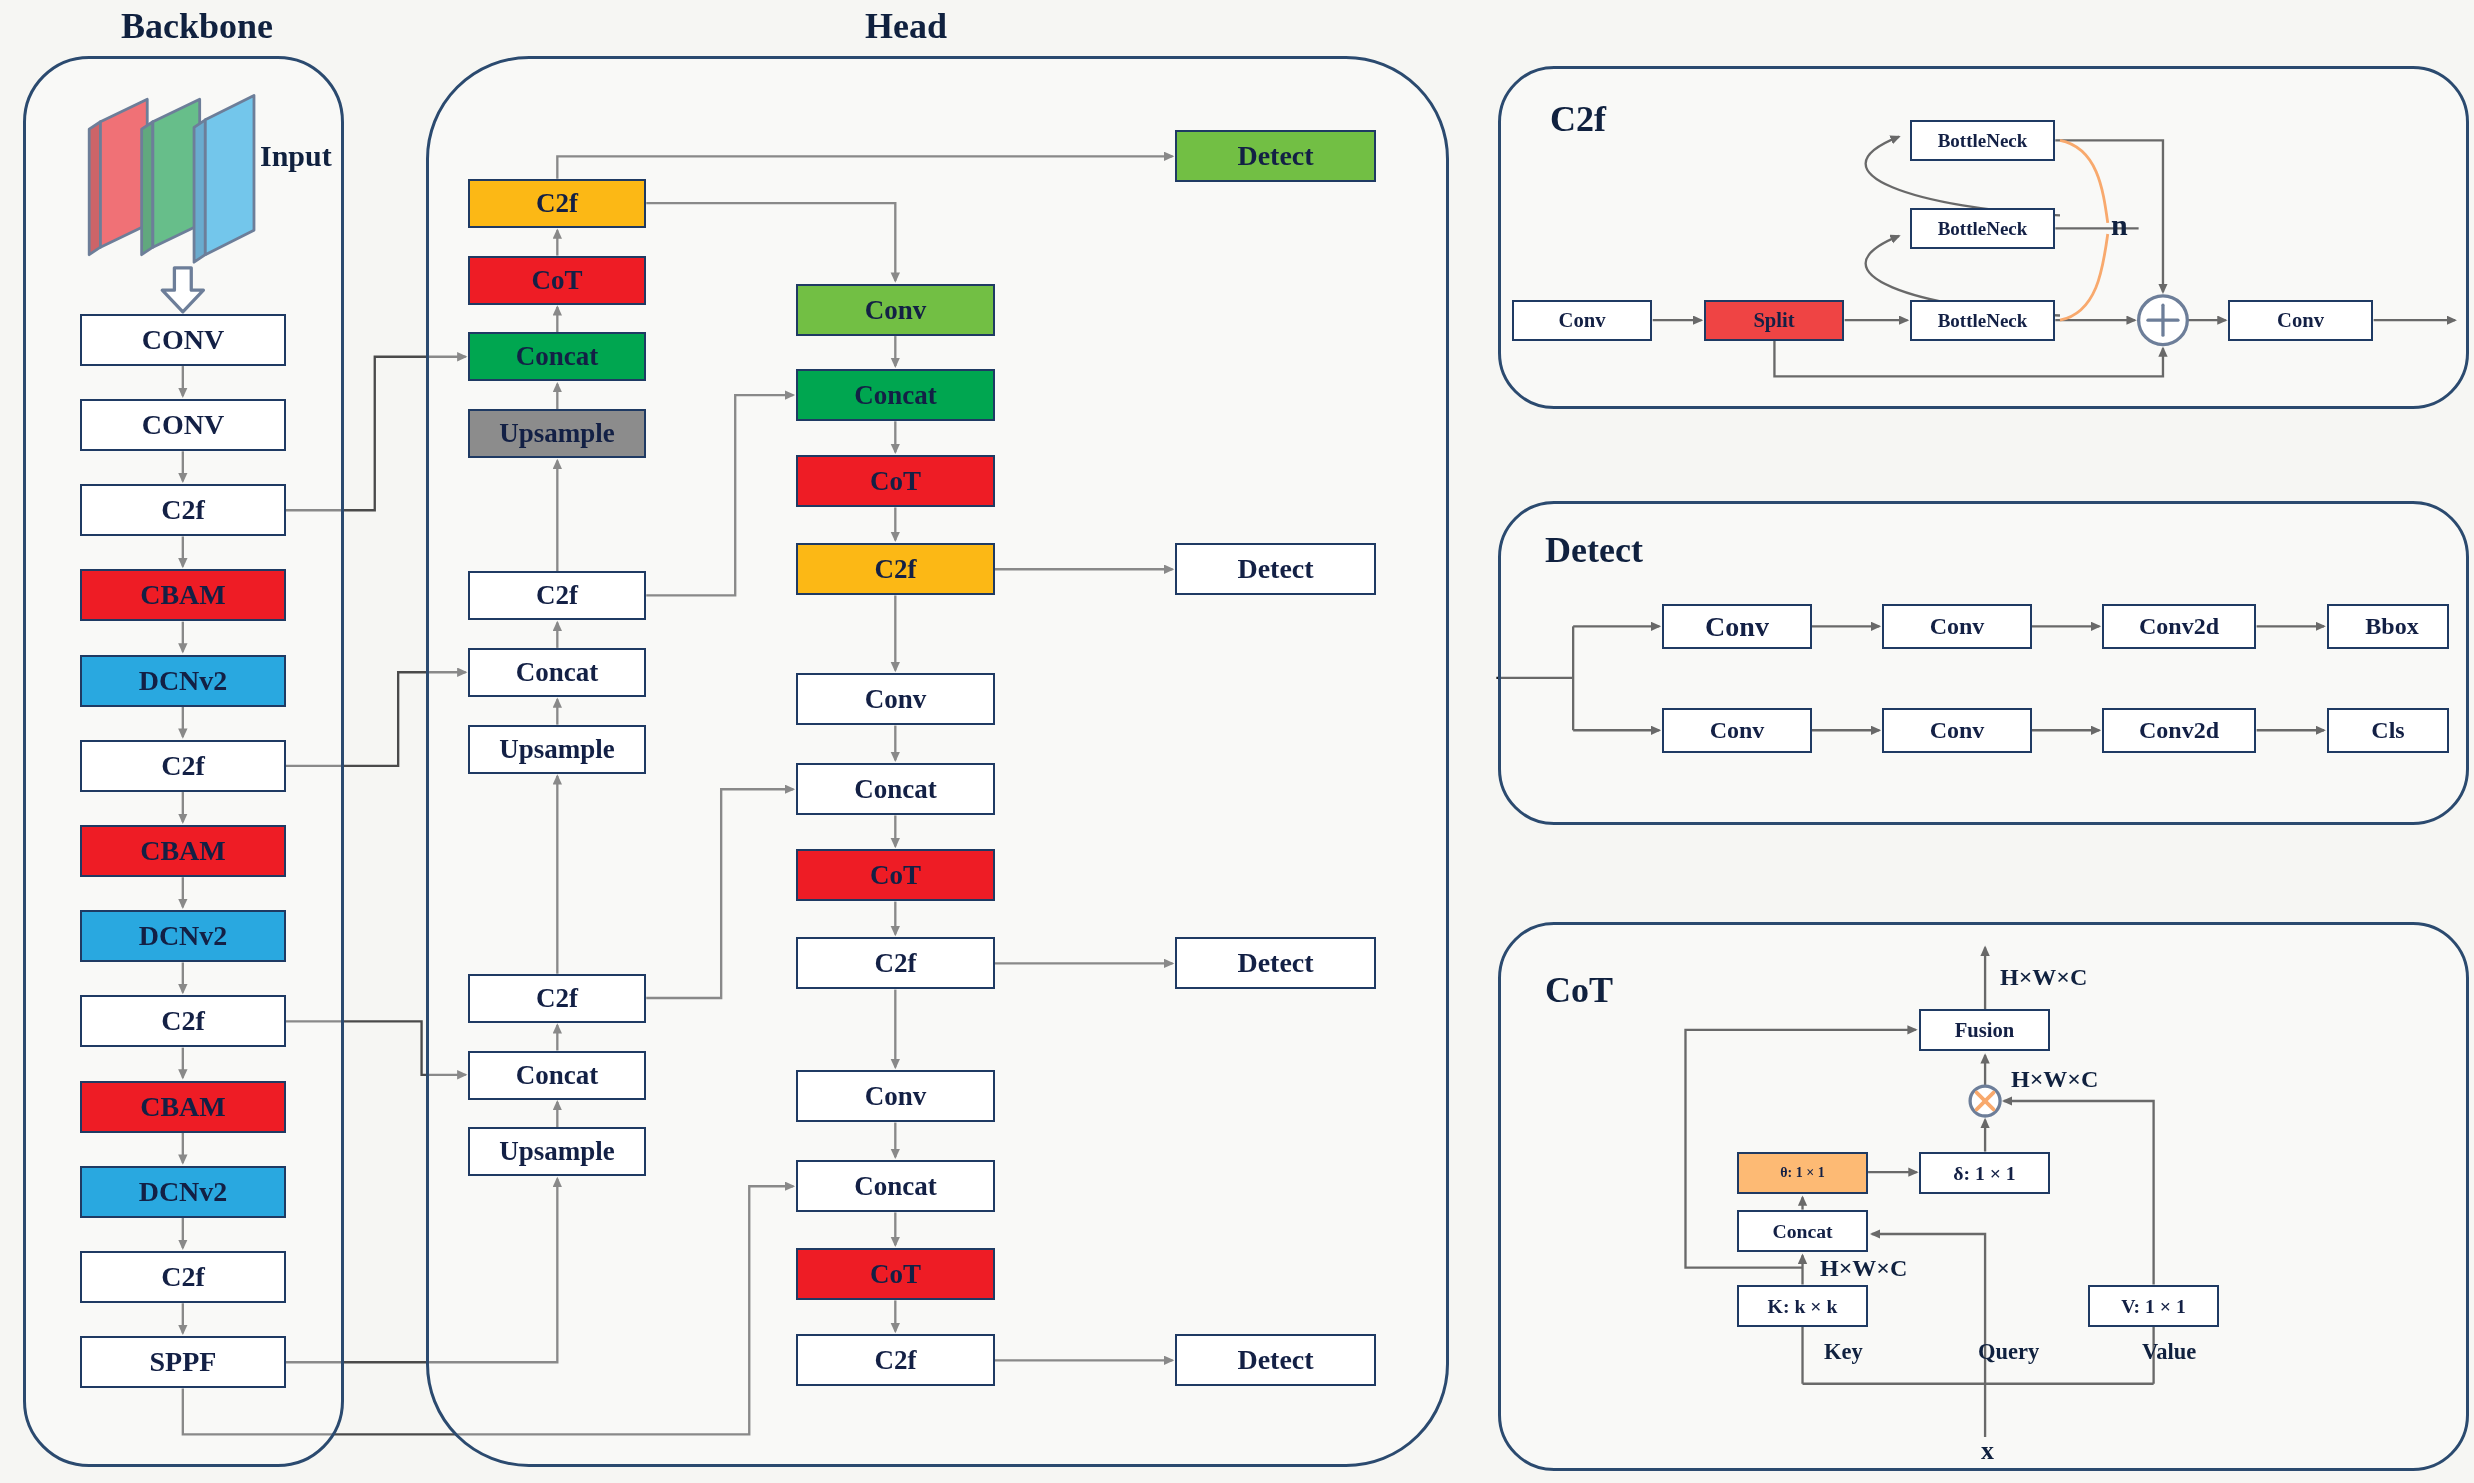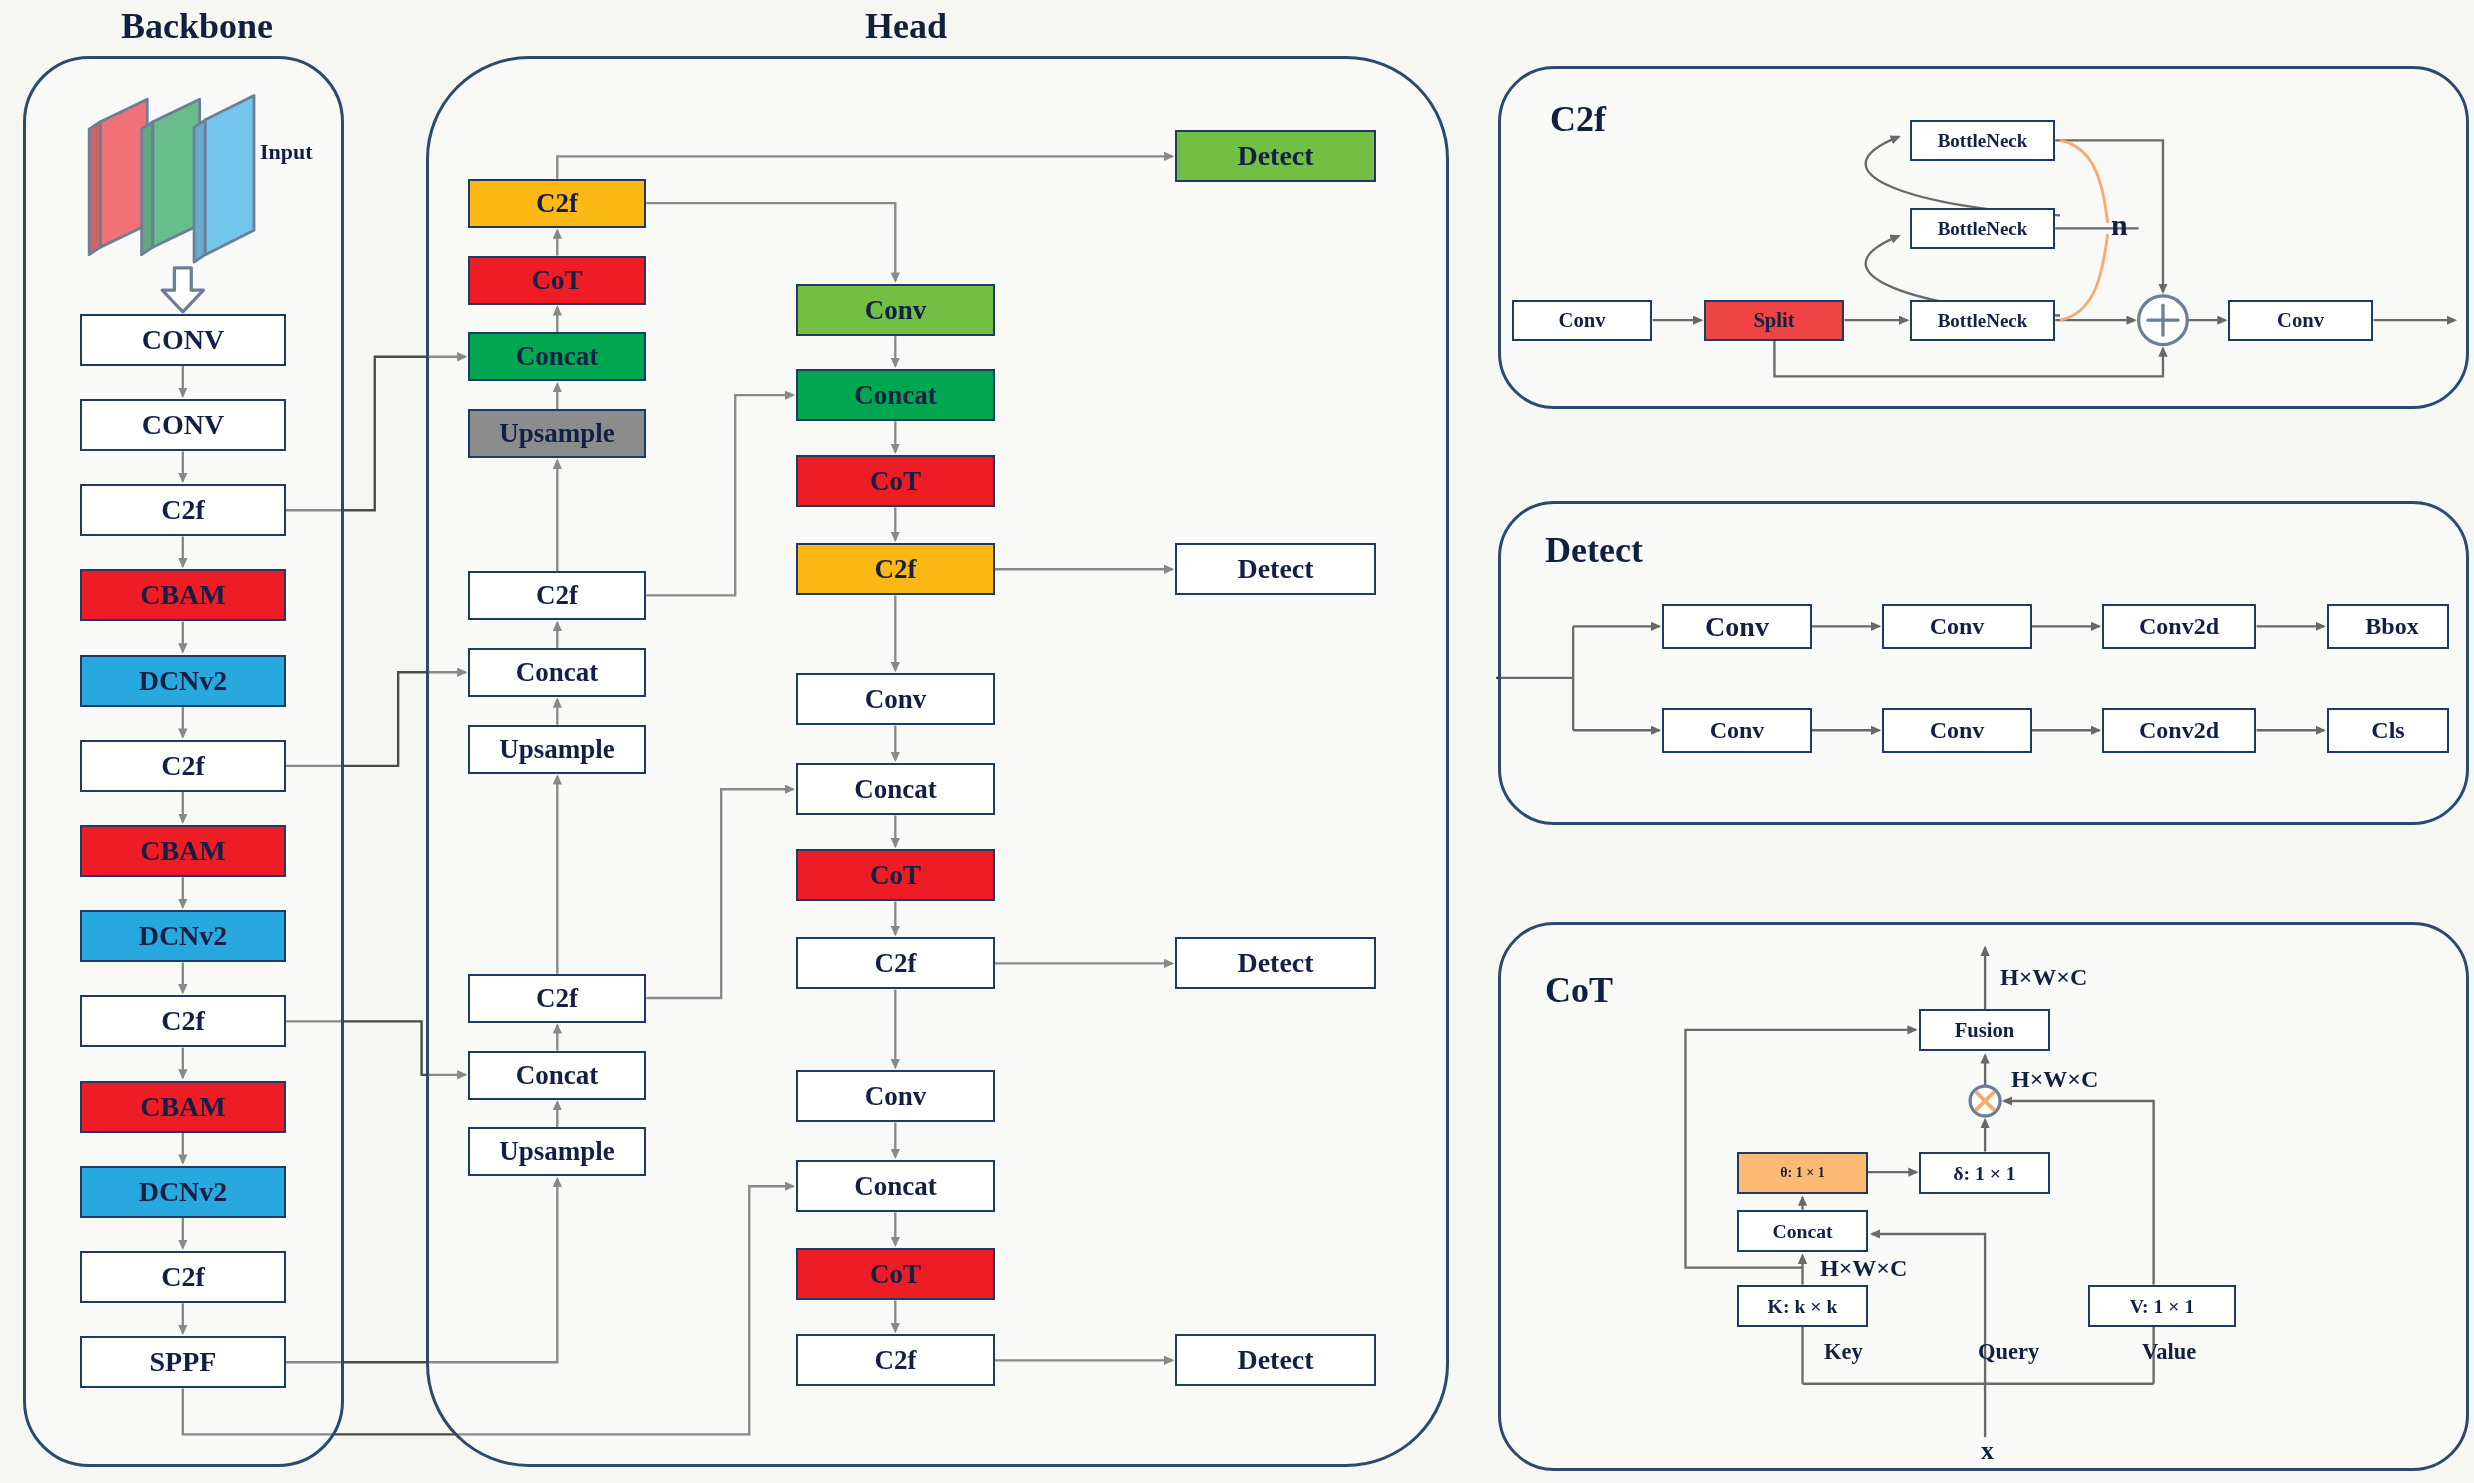--- a/index.html
+++ b/index.html
@@ -129,21 +129,21 @@
   <div class="panel" style="left:1498px;top:66px;width:965px;height:337px;border-radius:56px;"></div>
   <div class="panel" style="left:1498px;top:501px;width:965px;height:318px;border-radius:56px;"></div>
   <div class="panel" style="left:1498px;top:922px;width:965px;height:543px;border-radius:56px;"></div>
 
   <div class="panel-title big-title" style="left:103px;top:4.7px;">Backbone</div>
   <div class="panel-title big-title" style="left:847px;top:4.7px;">Head</div>
   <div class="panel-title mod-title" style="left:1550px;top:98px;">C2f</div>
   <div class="panel-title mod-title" style="left:1545px;top:529px;">Detect</div>
   <div class="panel-title mod-title" style="left:1545px;top:969px;">CoT</div>
 
-  <div class="free-label" style="left:260px;top:139px;font-size:22px;">Input</div>
+  <div class="free-label" style="left:260px;top:139px;font-size:30px;">Input</div>
   <div class="free-label" style="left:2111px;top:208px;font-size:30px;">n</div>
   <div class="free-label" style="left:2000px;top:964px;font-size:24px;">H×W×C</div>
   <div class="free-label" style="left:2011px;top:1066px;font-size:24px;">H×W×C</div>
   <div class="free-label" style="left:1820px;top:1255px;font-size:24px;">H×W×C</div>
   <div class="free-label" style="left:1824px;top:1339px;font-size:22.5px;">Key</div>
   <div class="free-label" style="left:1978px;top:1339px;font-size:22.5px;">Query</div>
   <div class="free-label" style="left:2142px;top:1339px;font-size:22.5px;">Value</div>
   <div class="free-label" style="left:1981px;top:1436px;font-size:26px;">x</div>
 
   <div id="nodes">
@@ -198,17 +198,17 @@
       <div class="node" style="left: 2327px; top: 604px; width: 122px; height: 45px; font-size: 24px; background: rgb(255, 255, 255); padding-left: 8px;">Bbox</div>
       <div class="node" style="left: 1662px; top: 708px; width: 150px; height: 45px; font-size: 24px; background: rgb(255, 255, 255);">Conv</div>
       <div class="node" style="left: 1882px; top: 708px; width: 150px; height: 45px; font-size: 24px; background: rgb(255, 255, 255);">Conv</div>
       <div class="node" style="left: 2102px; top: 708px; width: 154px; height: 45px; font-size: 24px; background: rgb(255, 255, 255);">Conv2d</div>
       <div class="node" style="left: 2327px; top: 708px; width: 122px; height: 45px; font-size: 24px; background: rgb(255, 255, 255);">Cls</div>
       <div class="node" style="left: 1919px; top: 1009px; width: 131px; height: 42px; font-size: 20.6px; background: rgb(255, 255, 255);">Fusion</div>
       <div class="node" style="left: 1737px; top: 1152px; width: 131px; height: 42px; font-size: 14px; background: #fdba74; text-align: center;">θ: 1 × 1</div>
       <div class="node" style="left: 1919px; top: 1152px; width: 131px; height: 42px; font-size: 19.7px; background: rgb(255, 255, 255);">δ: 1 × 1</div>
       <div class="node" style="left: 1737px; top: 1210px; width: 131px; height: 42px; font-size: 19.7px; background: rgb(255, 255, 255);">Concat</div>
       <div class="node" style="left: 1737px; top: 1285px; width: 131px; height: 42px; font-size: 19.7px; background: rgb(255, 255, 255);">K: k × k</div>
-      <div class="node" style="left: 2088px; top: 1285px; width: 148px; height: 42px; font-size: 19.7px; background: rgb(255, 255, 255);">V: 1 × 1</div>
+      <div class="node" style="left: 2088px; top: 1285px; width: 131px; height: 42px; font-size: 19.7px; background: rgb(255, 255, 255);">V: 1 × 1</div>
     </div>
 
 </div>
 
 
 </body></html>

